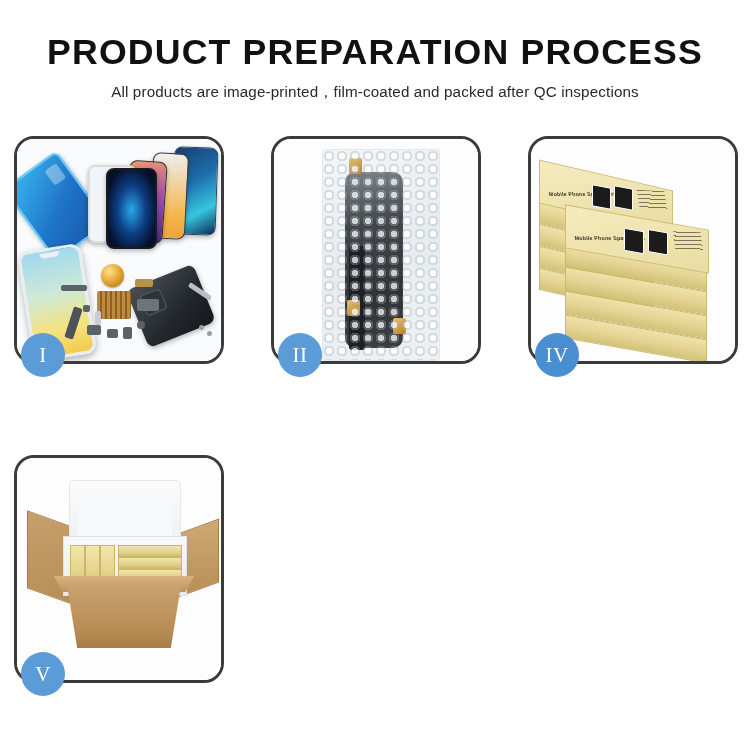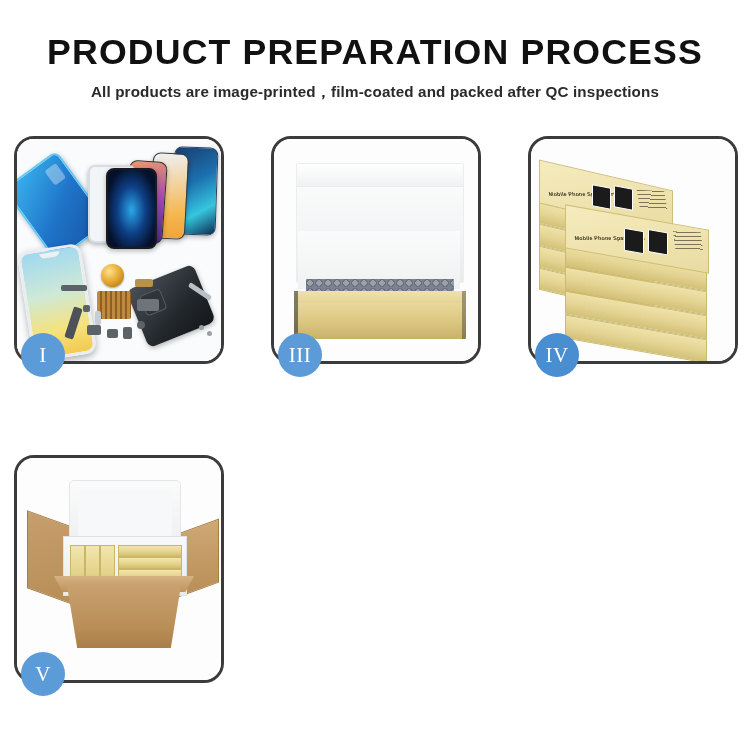--- a/index.html
+++ b/index.html
@@ -28,21 +28,21 @@
     font-weight: 700;
     letter-spacing: 1.1px;
     line-height: 1.05;
     color: #111111;
     margin: 0;
     white-space: nowrap;
     transform: scaleX(1.02);
   }
   .page-subtitle {
     font-size: 15.2px;
-    font-weight: 700;
+    font-weight: 400;
     color: #2a2a2a;
     margin: 11px 0 0 0;
     letter-spacing: 0.15px;
     white-space: nowrap;
   }
 
   
   .grid {
     position: absolute;
     top: 136px;
@@ -375,35 +375,36 @@
         <div class="part" style="left:66px;top:166px;width:7px;height:7px;"></div>
         <div class="part" style="left:78px;top:172px;width:6px;height:14px;background:#c9cdd1;"></div>
         <div class="part" style="left:170px;top:150px;width:26px;height:5px;transform:rotate(34deg);background:#b9bfc4;"></div>
         <div class="part" style="left:182px;top:186px;width:5px;height:5px;border-radius:50%;background:#9aa0a5;"></div>
         <div class="part" style="left:190px;top:192px;width:5px;height:5px;border-radius:50%;background:#9aa0a5;"></div>
       </div>
     </div>
     <div class="badge">I</div>
   </div>
 
-
   <div class="panel">
     <div class="panel-inner">
       <div class="scene">
-        <div class="p3-lid"></div>
-        <div class="p3-foam"></div>
-        <div class="p3-bubbles"></div>
-        <div class="p3-boxside"></div>
-        <div class="p3-boxfront"></div>
-        <div class="p3-edge-l"></div>
-        <div class="p3-edge-r"></div>
+        <div class="p2-bag">
+          <div class="p2-part"></div>
+          <div class="p2-flex"></div>
+          <div class="p2-gold" style="left:26px;top:8px;"></div>
+          <div class="p2-gold" style="left:24px;top:150px;"></div>
+          <div class="p2-gold" style="left:70px;top:168px;"></div>
+          <div class="p2-overlay"></div>
+        </div>
       </div>
     </div>
-    <div class="badge">III</div>
+    <div class="badge">II</div>
   </div>
+
 
   <div class="panel">
     <div class="panel-inner">
       <div class="scene">
         <div class="p4-stack">
 
           <div class="kbox" style="left:4px;top:56px;width:112px;height:20px;transform:skewY(13deg);"></div>
           <div class="kbox" style="left:4px;top:78px;width:112px;height:20px;transform:skewY(13deg);"></div>
           <div class="kbox" style="left:4px;top:100px;width:112px;height:20px;transform:skewY(13deg);"></div>
           <div class="kbox" style="left:4px;top:122px;width:112px;height:20px;transform:skewY(13deg);"></div>

